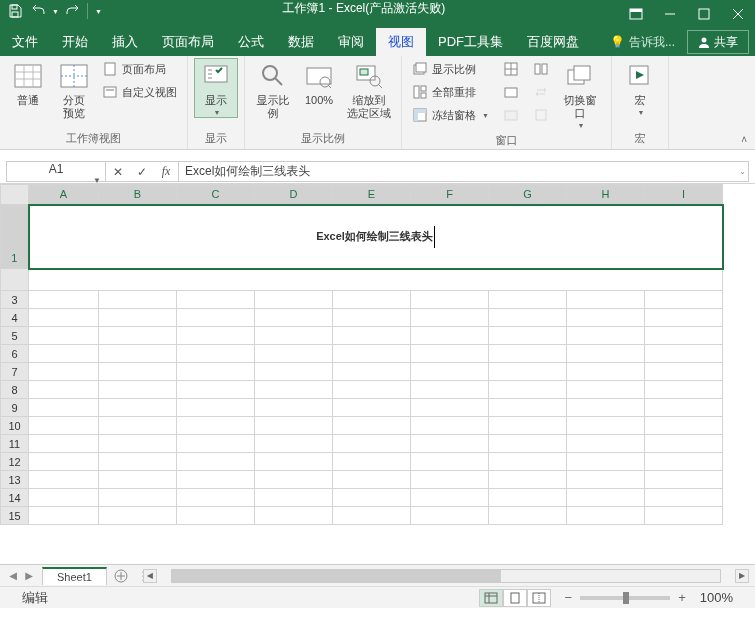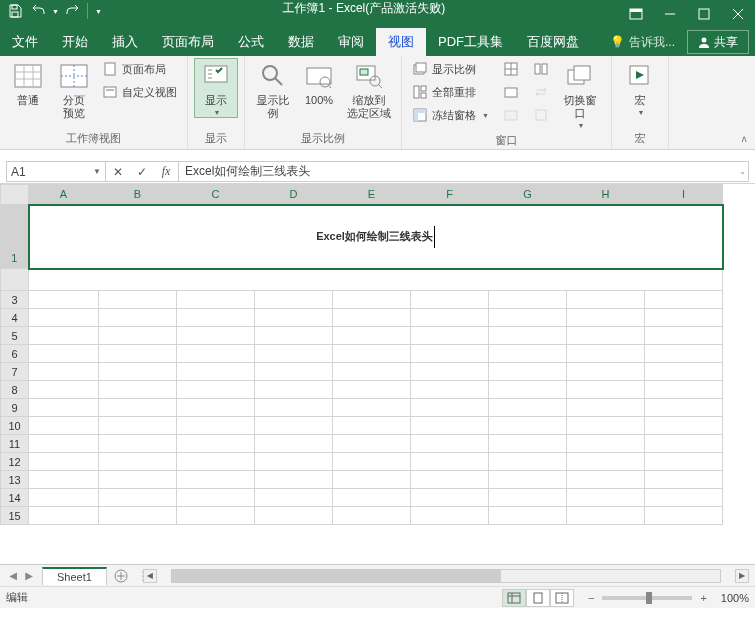--- a/index.html
+++ b/index.html
@@ -33,21 +33,21 @@
 .big-icon { width: 32px; height: 32px; display: flex; align-items: center; justify-content: center; }
 .big-label { font-size: 11px; text-align: center; line-height: 13px; }
 .small-row { display: flex; flex-direction: column; gap: 1px; }
 .small-btn { display: flex; align-items: center; gap: 4px; padding: 2px 4px; cursor: pointer; font-size: 11px; height: 22px; }
 .small-icon { width: 16px; height: 16px; display: inline-flex; align-items: center; justify-content: center; }
 .dd-arrow { font-size: 7px; color: #666; margin-left: 2px; }
 .collapse-btn { position: absolute; right: 4px; bottom: 2px; cursor: pointer; color: #666; font-size: 10px; padding: 2px 4px; }
 
 
 .formula-area { display: flex; border-bottom: 1px solid #d4d4d4; background: #fff; height: 24px; margin-top: 10px; }
-.name-box { width: 100px; border: 1px solid #ccc; display: flex; align-items: center; padding: 0 4px; margin: 1px 0 1px 6px; font-size: 12px; }
+.name-box { width: 100px; border: 1px solid #ccc; display: flex; align-items: center; padding: 0 4px; margin: 1px 0 1px 6px; font-size: 12px; flex-direction: column; }
 .name-box .dd { margin-left: auto; color: #666; font-size: 8px; }
 .fx-btns { display: flex; align-items: center; border: 1px solid #ccc; border-left: none; margin: 1px 0; }
 .fx-btn { width: 24px; height: 100%; display: flex; align-items: center; justify-content: center; cursor: pointer; color: #555; }
 .fx-input { flex: 1; border: 1px solid #ccc; border-left: none; margin: 1px 6px 1px 0; padding: 0 6px; display: flex; align-items: center; font-size: 12px; position: relative; }
 .fx-expand { position: absolute; right: 2px; color: #888; font-size: 8px; cursor: pointer; }
 
 
 .grid-wrap { position: relative; height: 380px; overflow: hidden; background: #fff; }
 .grid { border-collapse: collapse; table-layout: fixed; }
 .grid td, .grid th { border: 1px solid #d4d4d4; font-size: 11px; color: #333; }
@@ -64,21 +64,21 @@
 .sheet-nav { display: flex; padding: 0 6px; gap: 2px; }
 .sheet-nav-btn { width: 14px; text-align: center; color: #888; cursor: pointer; font-size: 10px; }
 .sheet-tab { background: #fff; border: 1px solid #ccc; border-bottom: none; padding: 2px 14px; font-size: 11px; cursor: pointer; border-top: 2px solid #217346; }
 .sheet-add { width: 20px; height: 18px; display: flex; align-items: center; justify-content: center; cursor: pointer; color: #666; border: 1px solid transparent; margin-left: 4px; }
 .hscroll { flex: 1; margin: 0 6px; display: flex; align-items: center; }
 .hscroll-track { flex: 1; height: 14px; border: 1px solid #ccc; background: #f0f0f0; position: relative; margin: 0 14px; }
 .hscroll-thumb { position: absolute; left: 0; width: 60%; height: 100%; background: #cdcdcd; }
 .hscroll-arrow { width: 14px; height: 14px; border: 1px solid #ccc; background: #f0f0f0; display: flex; align-items: center; justify-content: center; font-size: 8px; cursor: pointer; color: #666; }
 
 
-.statusbar { display: flex; align-items: center; height: 22px; background: #f3f3f3; border-top: 1px solid #ddd; font-size: 11px; padding: 0 6px; }
+.statusbar { display: flex; align-items: center; height: 22px; background: #f3f3f3; border-top: 1px solid #ddd; font-size: 13px; padding: 0 22px; }
 .status-left { flex: 1; color: #444; }
 .view-btns { display: flex; gap: 0; }
 .view-btn { width: 24px; height: 18px; border: 1px solid #ccc; display: flex; align-items: center; justify-content: center; cursor: pointer; background: #fff; }
 .view-btn.active { background: #d4e8dc; }
 .zoom { display: flex; align-items: center; gap: 4px; margin-left: 10px; }
 .zoom-slider { width: 90px; height: 4px; background: #ccc; position: relative; }
 .zoom-slider::before { content: ""; position: absolute; left: 50%; top: -4px; width: 1px; height: 12px; background: #aaa; }
 .zoom-thumb { position: absolute; left: 48%; top: -4px; width: 6px; height: 12px; background: #888; }
 .zoom-btn { cursor: pointer; color: #666; padding: 0 4px; }
 

